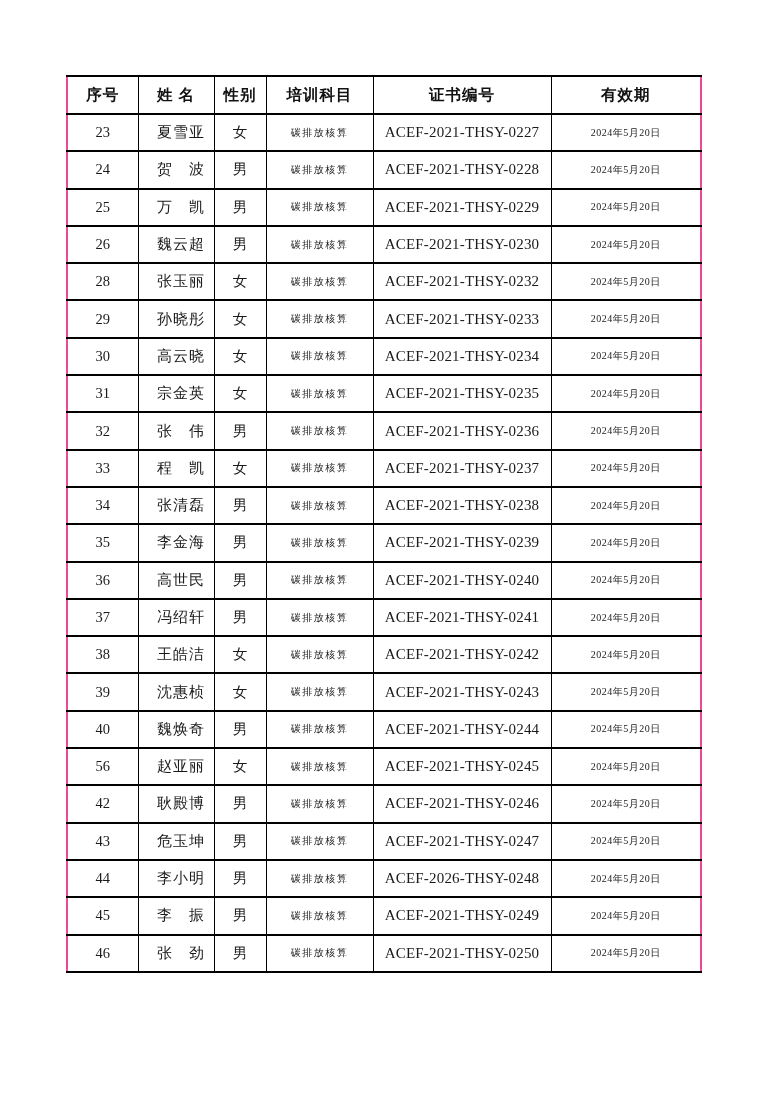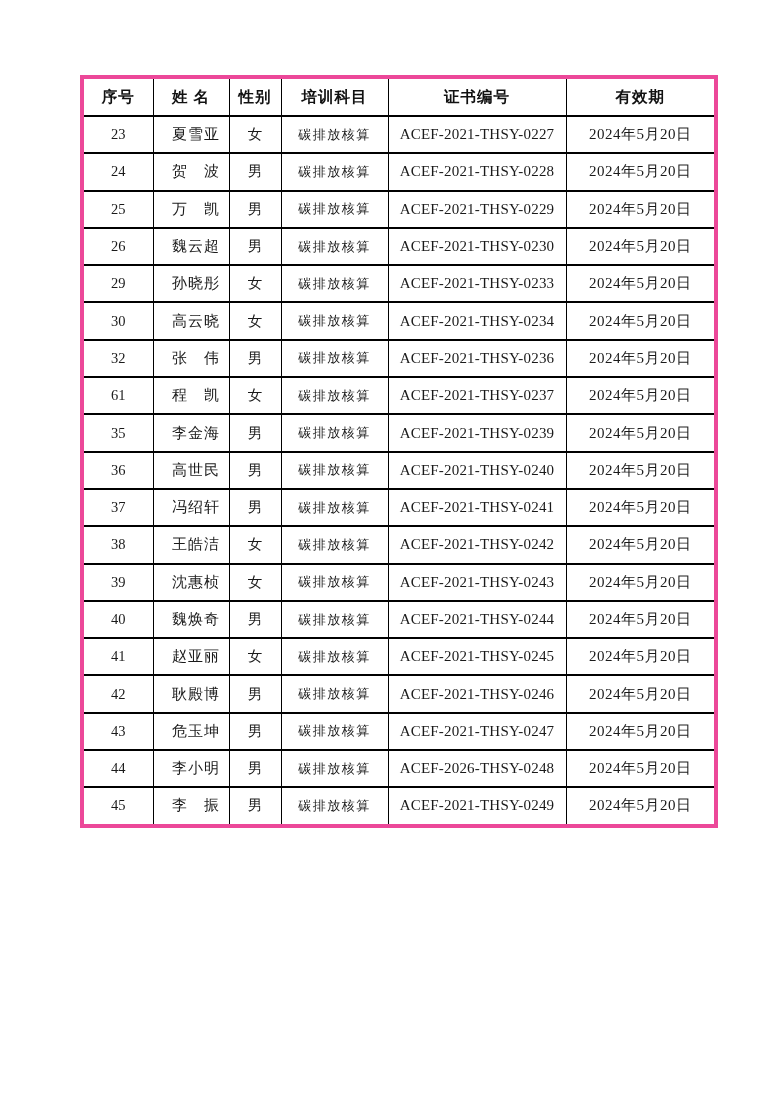--- a/index.html
+++ b/index.html
@@ -15,26 +15,26 @@
   }
   .page {
     position: relative;
     width: 777px;
     height: 1100px;
     background: #ffffff;
     overflow: hidden;
   }
   table.cert-table {
     position: absolute;
-    left: 80px;
+    left: 66px;
     top: 75px;
     width: 634px;
     border-collapse: collapse;
     table-layout: fixed;
-    border: 4px solid #ec4899;
+    border: 2px solid #ec4899;
   }
   .cert-table th,
   .cert-table td {
     border-left: 1px solid #000;
     border-right: 1px solid #000;
     border-top: 2px solid #000;
     border-bottom: 2px solid #000;
     text-align: center;
     vertical-align: middle;
     padding: 0;
@@ -49,23 +49,23 @@
     color: #111;
   }
   .cert-table td {
     height: 35.3px;
     font-size: 15px;
     font-weight: normal;
   }
   td.col-no      { font-size: 14.5px; }
   td.col-name    { letter-spacing: 1px; padding-left: 10px; }
   td.col-gender  { font-size: 14.5px; }
-  td.col-subject { font-size: 13px; letter-spacing: 1.5px; }
+  td.col-subject { font-size: 10px; letter-spacing: 1.5px; }
   td.col-cert    { font-size: 15px; letter-spacing: 0.2px; }
-  td.col-validity{ font-size: 15px; letter-spacing: 0.5px; }
+  td.col-validity{ font-size: 10px; letter-spacing: 0.5px; }
 </style>
 </head>
 <body>
 
 <div class="page">
   <table class="cert-table">
     <colgroup>
       <col style="width:71px">
       <col style="width:76px">
       <col style="width:52px">
@@ -110,49 +110,73 @@
         </tr>
         <tr>
           <td class="col-no">26</td>
           <td class="col-name">魏云超</td>
           <td class="col-gender">男</td>
           <td class="col-subject">碳排放核算</td>
           <td class="col-cert">ACEF-2021-THSY-0230</td>
           <td class="col-validity">2024年5月20日</td>
         </tr>
         <tr>
+          <td class="col-no">28</td>
+          <td class="col-name">张玉丽</td>
+          <td class="col-gender">女</td>
+          <td class="col-subject">碳排放核算</td>
+          <td class="col-cert">ACEF-2021-THSY-0232</td>
+          <td class="col-validity">2024年5月20日</td>
+        </tr>
+        <tr>
           <td class="col-no">29</td>
           <td class="col-name">孙晓彤</td>
           <td class="col-gender">女</td>
           <td class="col-subject">碳排放核算</td>
           <td class="col-cert">ACEF-2021-THSY-0233</td>
           <td class="col-validity">2024年5月20日</td>
         </tr>
         <tr>
           <td class="col-no">30</td>
           <td class="col-name">高云晓</td>
           <td class="col-gender">女</td>
           <td class="col-subject">碳排放核算</td>
           <td class="col-cert">ACEF-2021-THSY-0234</td>
           <td class="col-validity">2024年5月20日</td>
         </tr>
         <tr>
+          <td class="col-no">31</td>
+          <td class="col-name">宗金英</td>
+          <td class="col-gender">女</td>
+          <td class="col-subject">碳排放核算</td>
+          <td class="col-cert">ACEF-2021-THSY-0235</td>
+          <td class="col-validity">2024年5月20日</td>
+        </tr>
+        <tr>
           <td class="col-no">32</td>
           <td class="col-name">张　伟</td>
           <td class="col-gender">男</td>
           <td class="col-subject">碳排放核算</td>
           <td class="col-cert">ACEF-2021-THSY-0236</td>
           <td class="col-validity">2024年5月20日</td>
         </tr>
         <tr>
-          <td class="col-no">61</td>
+          <td class="col-no">33</td>
           <td class="col-name">程　凯</td>
           <td class="col-gender">女</td>
           <td class="col-subject">碳排放核算</td>
           <td class="col-cert">ACEF-2021-THSY-0237</td>
+          <td class="col-validity">2024年5月20日</td>
+        </tr>
+        <tr>
+          <td class="col-no">34</td>
+          <td class="col-name">张清磊</td>
+          <td class="col-gender">男</td>
+          <td class="col-subject">碳排放核算</td>
+          <td class="col-cert">ACEF-2021-THSY-0238</td>
           <td class="col-validity">2024年5月20日</td>
         </tr>
         <tr>
           <td class="col-no">35</td>
           <td class="col-name">李金海</td>
           <td class="col-gender">男</td>
           <td class="col-subject">碳排放核算</td>
           <td class="col-cert">ACEF-2021-THSY-0239</td>
           <td class="col-validity">2024年5月20日</td>
         </tr>
@@ -190,21 +214,21 @@
         </tr>
         <tr>
           <td class="col-no">40</td>
           <td class="col-name">魏焕奇</td>
           <td class="col-gender">男</td>
           <td class="col-subject">碳排放核算</td>
           <td class="col-cert">ACEF-2021-THSY-0244</td>
           <td class="col-validity">2024年5月20日</td>
         </tr>
         <tr>
-          <td class="col-no">41</td>
+          <td class="col-no">56</td>
           <td class="col-name">赵亚丽</td>
           <td class="col-gender">女</td>
           <td class="col-subject">碳排放核算</td>
           <td class="col-cert">ACEF-2021-THSY-0245</td>
           <td class="col-validity">2024年5月20日</td>
         </tr>
         <tr>
           <td class="col-no">42</td>
           <td class="col-name">耿殿博</td>
           <td class="col-gender">男</td>
@@ -227,17 +251,25 @@
           <td class="col-subject">碳排放核算</td>
           <td class="col-cert">ACEF-2026-THSY-0248</td>
           <td class="col-validity">2024年5月20日</td>
         </tr>
         <tr>
           <td class="col-no">45</td>
           <td class="col-name">李　振</td>
           <td class="col-gender">男</td>
           <td class="col-subject">碳排放核算</td>
           <td class="col-cert">ACEF-2021-THSY-0249</td>
+          <td class="col-validity">2024年5月20日</td>
+        </tr>
+        <tr>
+          <td class="col-no">46</td>
+          <td class="col-name">张　劲</td>
+          <td class="col-gender">男</td>
+          <td class="col-subject">碳排放核算</td>
+          <td class="col-cert">ACEF-2021-THSY-0250</td>
           <td class="col-validity">2024年5月20日</td>
         </tr>
       </tbody>
   </table>
 </div>
 
 </body></html>

